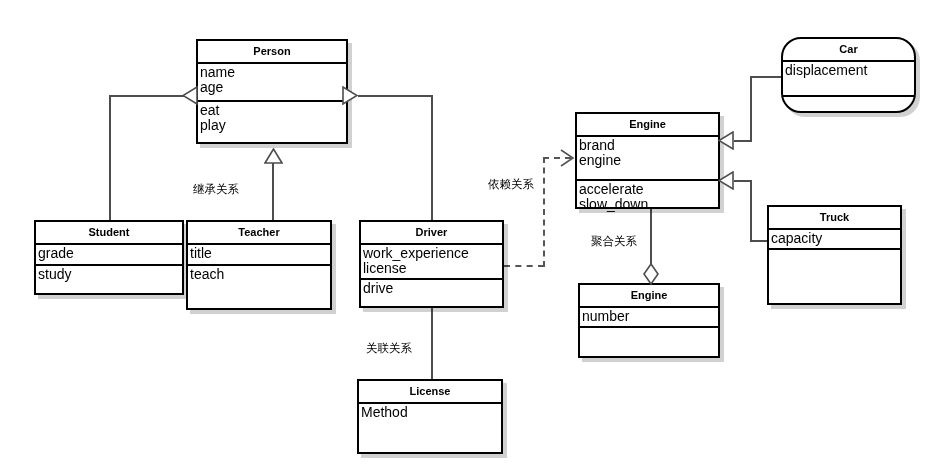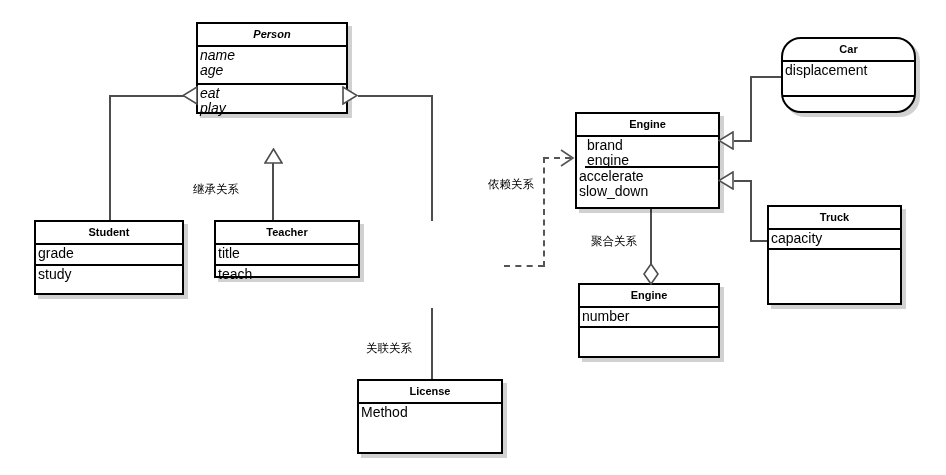--- a/index.html
+++ b/index.html
@@ -146,21 +146,21 @@
   <div class="seg-v" style="left:650px; top:209px; height:60px;"></div>
   <svg class="diamond" style="left:642px; top:263px;" width="18" height="22" viewBox="0 0 18 22">
     <polygon points="9,1 16,11 9,21 2,11" fill="#ffffff" stroke="#4d4d4d" stroke-width="1.6"></polygon>
   </svg>
 
   <div class="edge-label" style="left:192px; top:182px;">继承关系</div>
   <div class="edge-label" style="left:487px; top:177px;">依赖关系</div>
   <div class="edge-label" style="left:590px; top:234px;">聚合关系</div>
   <div class="edge-label" style="left:365px; top:341px;">关联关系</div>
 
-  <div class="uml-class" style="left:196px; top:22px; width:152px; height:92px;font-style:italic;">
+  <div class="uml-class" style="left:196px; top:39px; width:152px; height:105px;">
     <div class="uml-name">Person</div>
     <div class="uml-attrs" style="height:38px;">
       <div class="uml-row">name</div>
       <div class="uml-row">age</div>
     </div>
     <div class="uml-ops">
       <div class="uml-row">eat</div>
       <div class="uml-row">play</div>
     </div>
   </div>
@@ -168,41 +168,51 @@
   <div class="uml-class" style="left:34px; top:220px; width:150px; height:75px;">
     <div class="uml-name">Student</div>
     <div class="uml-attrs" style="height:21px;">
       <div class="uml-row">grade</div>
     </div>
     <div class="uml-ops">
       <div class="uml-row">study</div>
     </div>
   </div>
 
-  <div class="uml-class" style="left:214px; top:220px; width:146px; height:58px;">
+  <div class="uml-class" style="left:186px; top:220px; width:146px; height:90px;">
     <div class="uml-name">Teacher</div>
     <div class="uml-attrs" style="height:21px;">
       <div class="uml-row">title</div>
     </div>
     <div class="uml-ops">
       <div class="uml-row">teach</div>
     </div>
   </div>
 
+  <div class="uml-class" style="left:359px; top:220px; width:145px; height:88px;">
+    <div class="uml-name">Driver</div>
+    <div class="uml-attrs" style="height:35px;">
+      <div class="uml-row">work_experience</div>
+      <div class="uml-row">license</div>
+    </div>
+    <div class="uml-ops">
+      <div class="uml-row">drive</div>
+    </div>
+  </div>
 
   <div class="uml-class" style="left:357px; top:379px; width:146px; height:75px;">
     <div class="uml-name">License</div>
     <div class="uml-ops">
       <div class="uml-row">Method</div>
     </div>
   </div>
 
   <div class="uml-class" style="left:575px; top:112px; width:145px; height:97px;">
     <div class="uml-name">Engine</div>
-    <div class="uml-attrs" style="height:31px;margin-left:8px;">
+    <div class="uml-attrs" style="height:44px;">
       <div class="uml-row">brand</div>
       <div class="uml-row">engine</div>
     </div>
     <div class="uml-ops">
       <div class="uml-row">accelerate</div>
       <div class="uml-row">slow_down</div>
     </div>
   </div>
 
   <div class="uml-class" style="left:781px; top:37px; width:135px; height:76px;border-radius:20px;">

